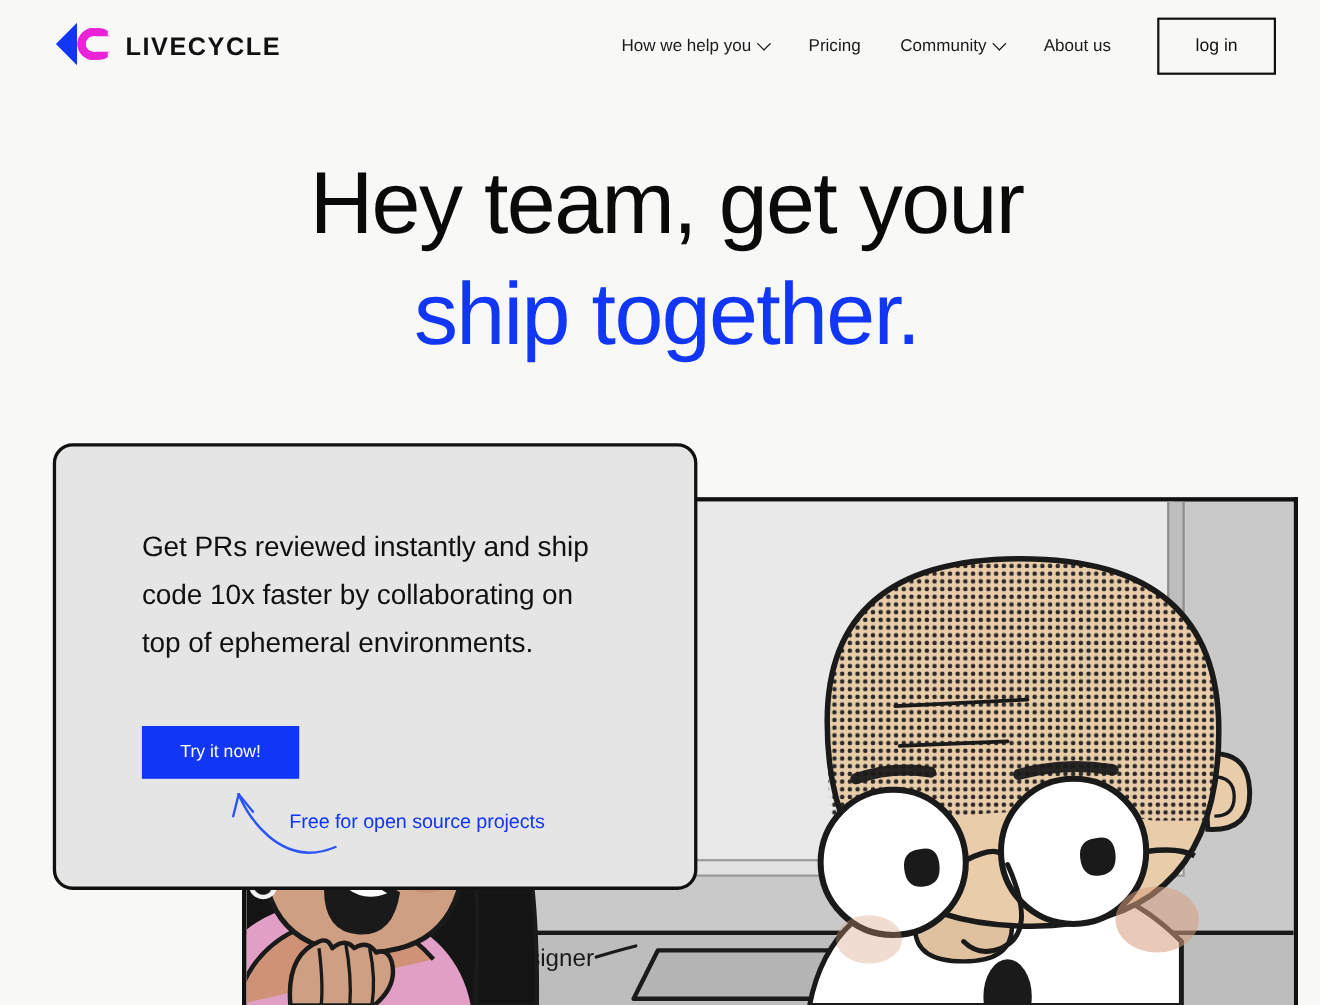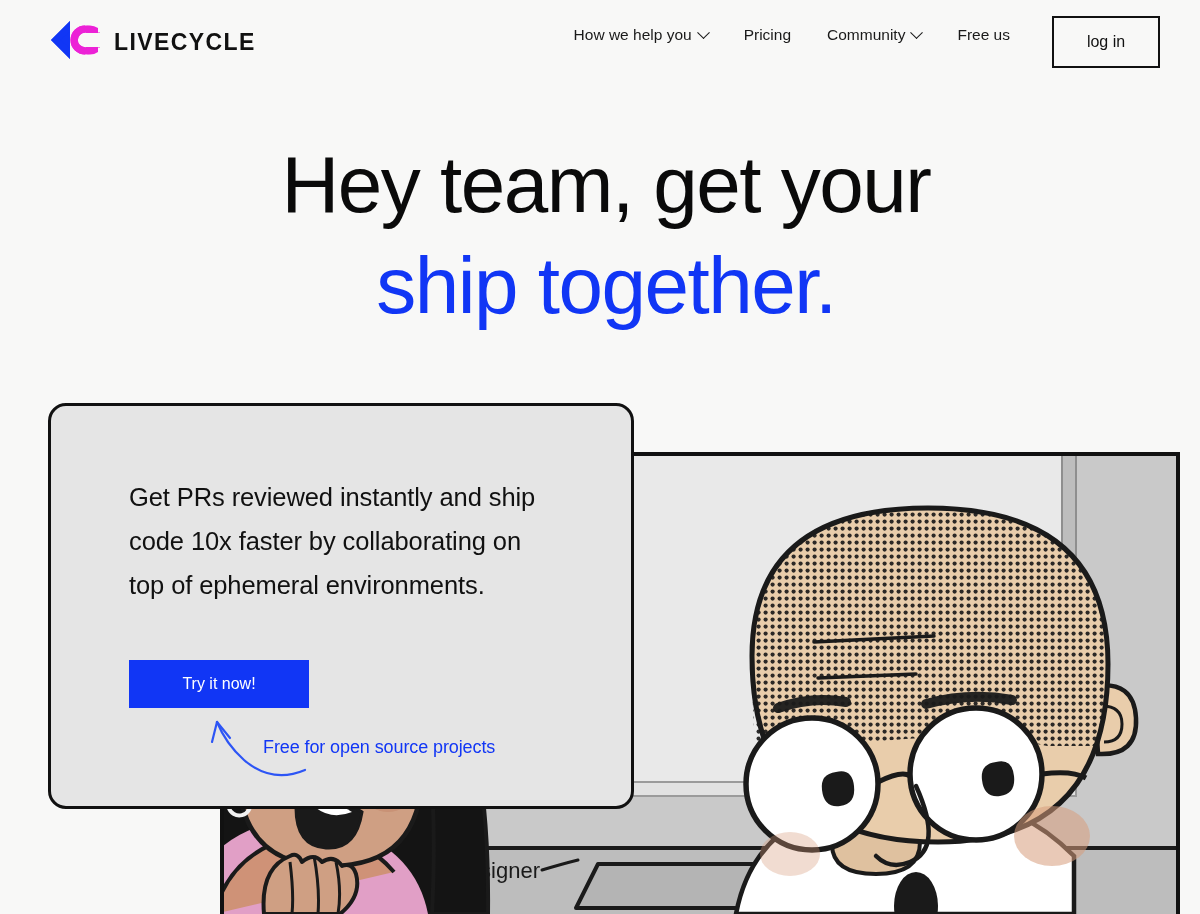--- a/index.html
+++ b/index.html
@@ -43,21 +43,21 @@
     font-weight: bold;
     letter-spacing: 1.4px;
     color: #111111;
     margin-left: 8px;
     line-height: 1;
   }
 
   .nav {
     margin-left: auto;
     display: flex;
-    align-items: flex-start;
+    align-items: center;
     gap: 0px;
   }
   .nav-item {
     display: flex;
     align-items: center;
     gap: 7px;
     font-size: 15.5px;
     color: #1a1a1a;
     padding: 10px 18px;
     cursor: pointer;
@@ -142,21 +142,21 @@
     align-items: center;
     gap: 28px;
     margin-top: 52px;
   }
   .btn-primary {
     background: #1136f5;
     color: #ffffff;
     border: none;
     font-family: inherit;
     font-size: 16px;
-    width: 180px;
+    width: 143px;
     height: 48px;
     cursor: pointer;
     line-height: 1;
   }
   .btn-secondary {
     background: #ffffff;
     color: #111111;
     border: 2px solid #111111;
     font-family: inherit;
     font-size: 16px;
@@ -215,21 +215,21 @@
       <span>Pricing</span>
     </div>
 
 
     <div class="nav-item">
       <span>Community</span>
       <i class="chev"></i>
     </div>
 
     <div class="nav-item">
-      <span>Free us</span>
+      <span>About us</span>
     </div>
 
     <button class="login-btn">log in</button>
   </nav>
 </header>
 
 <h1 class="hero-title">
   <span>Hey team, get your</span>
   <span class="accent">ship together.</span>
 </h1>

